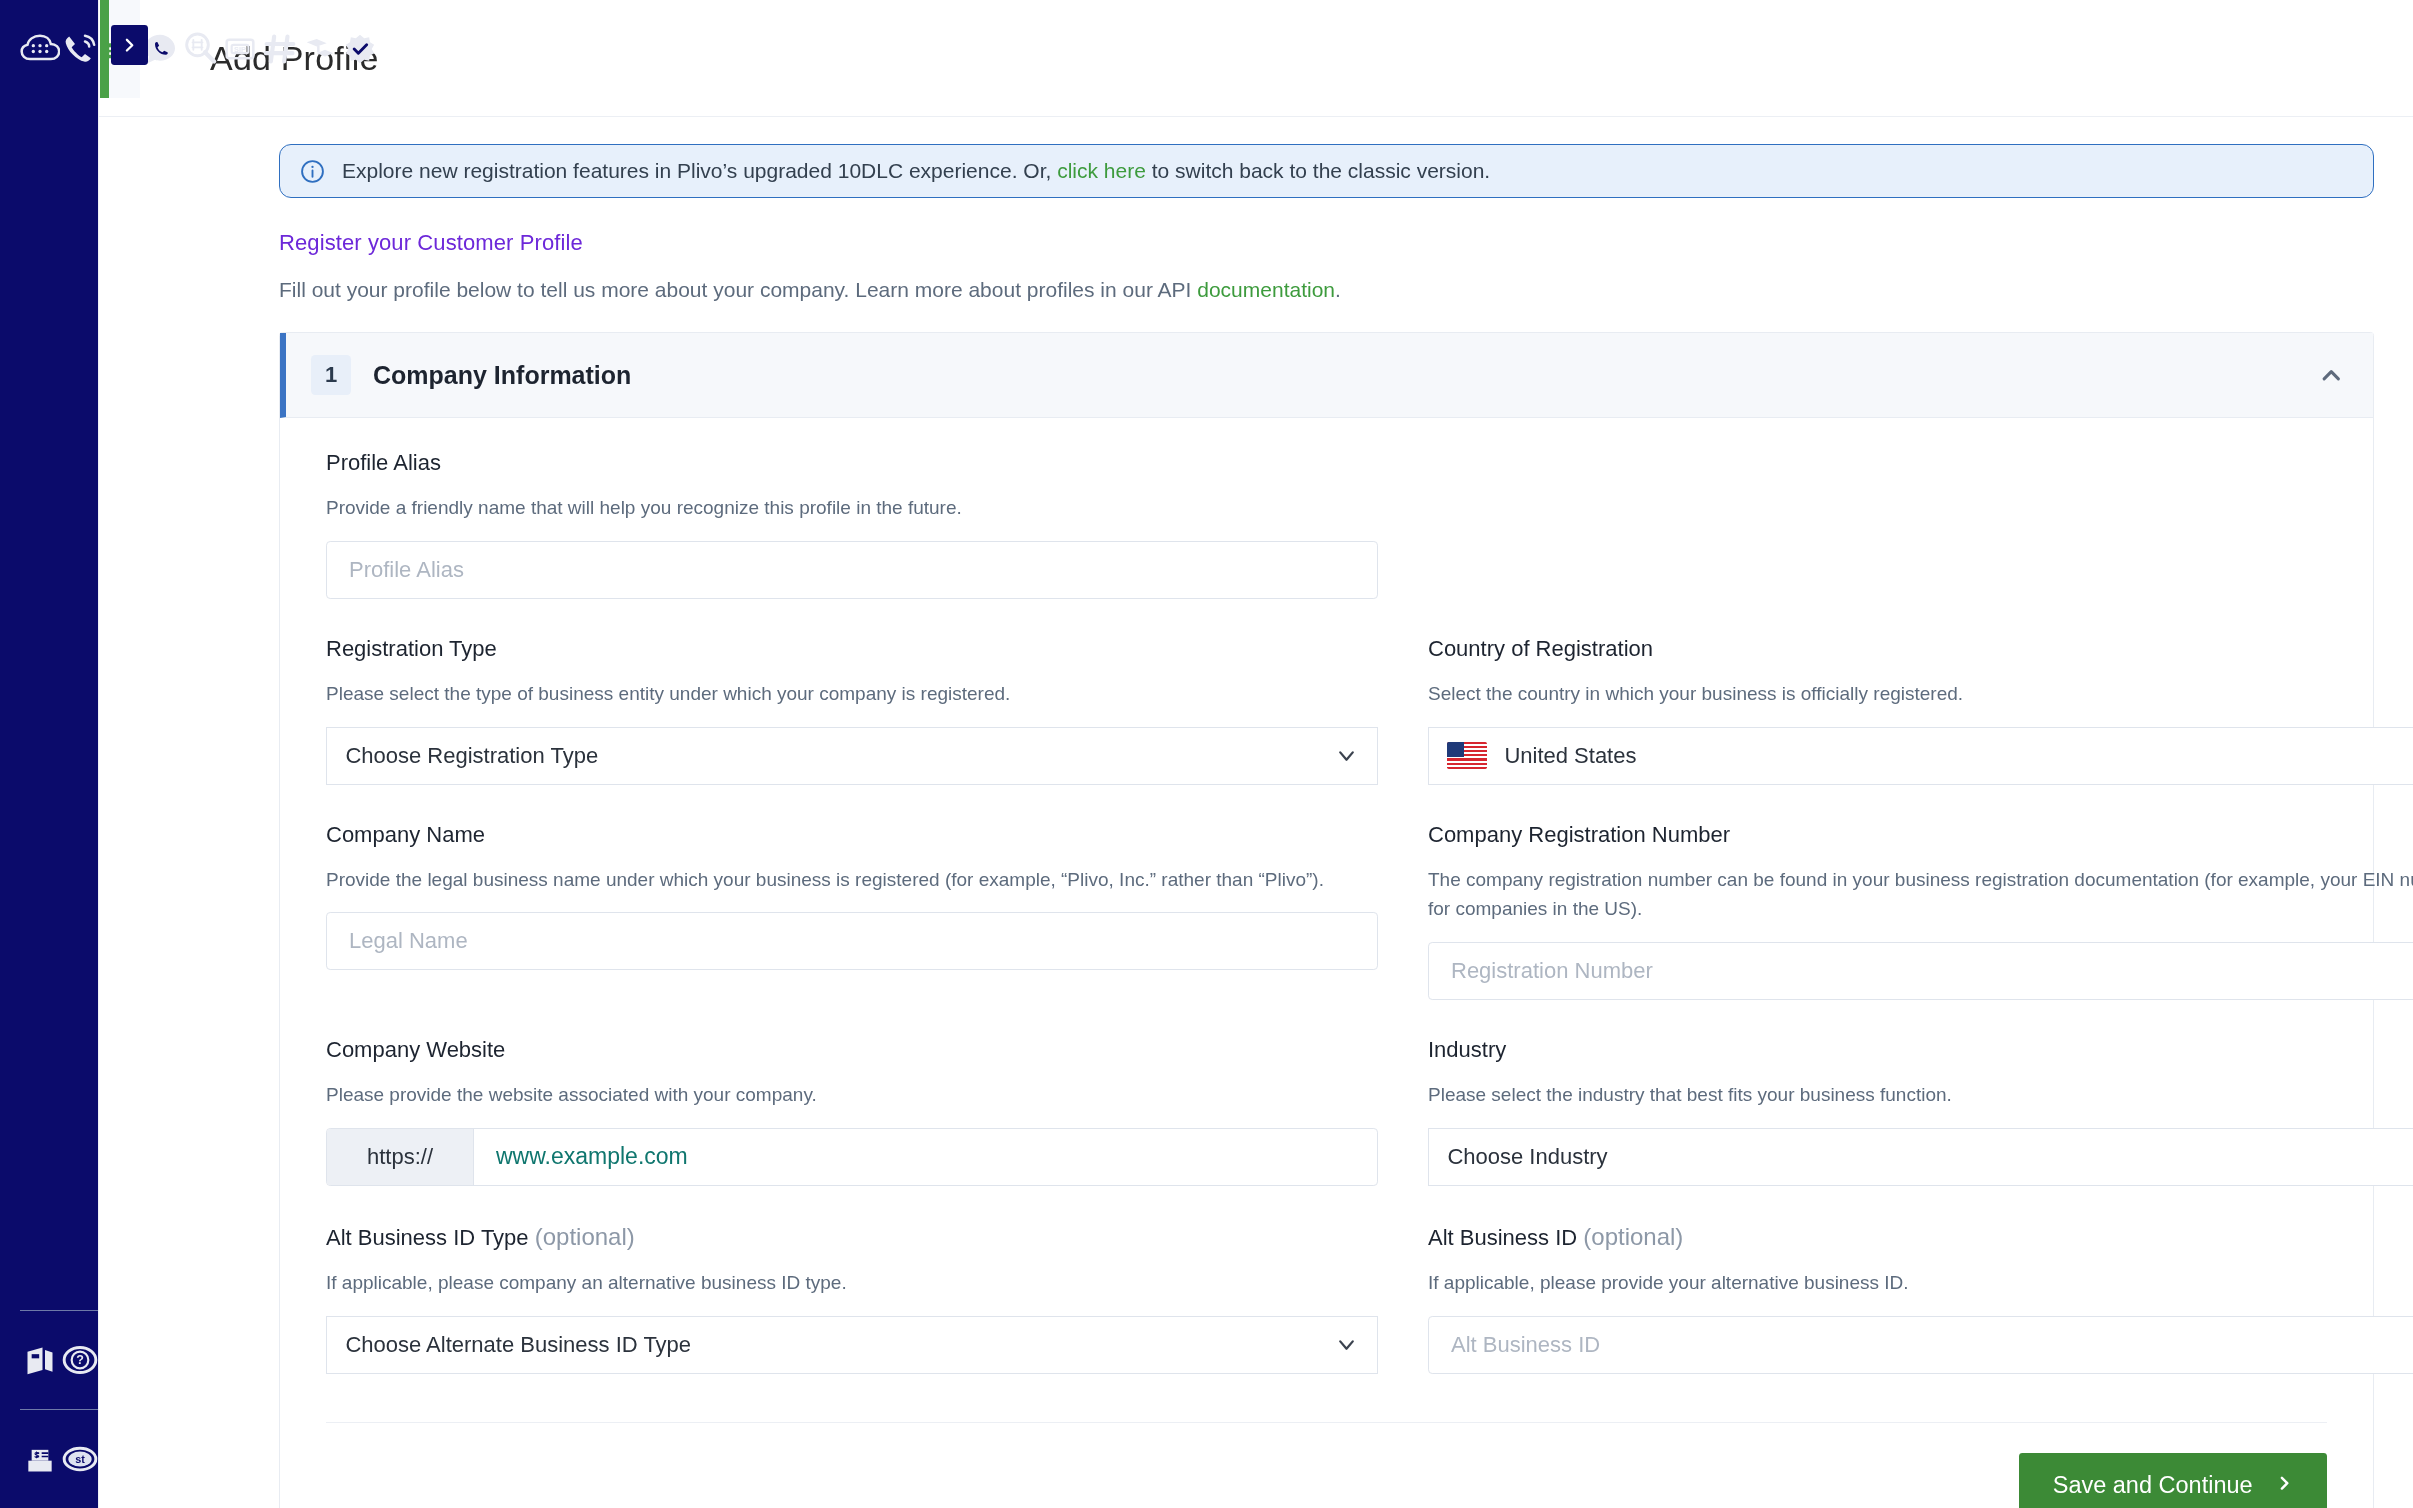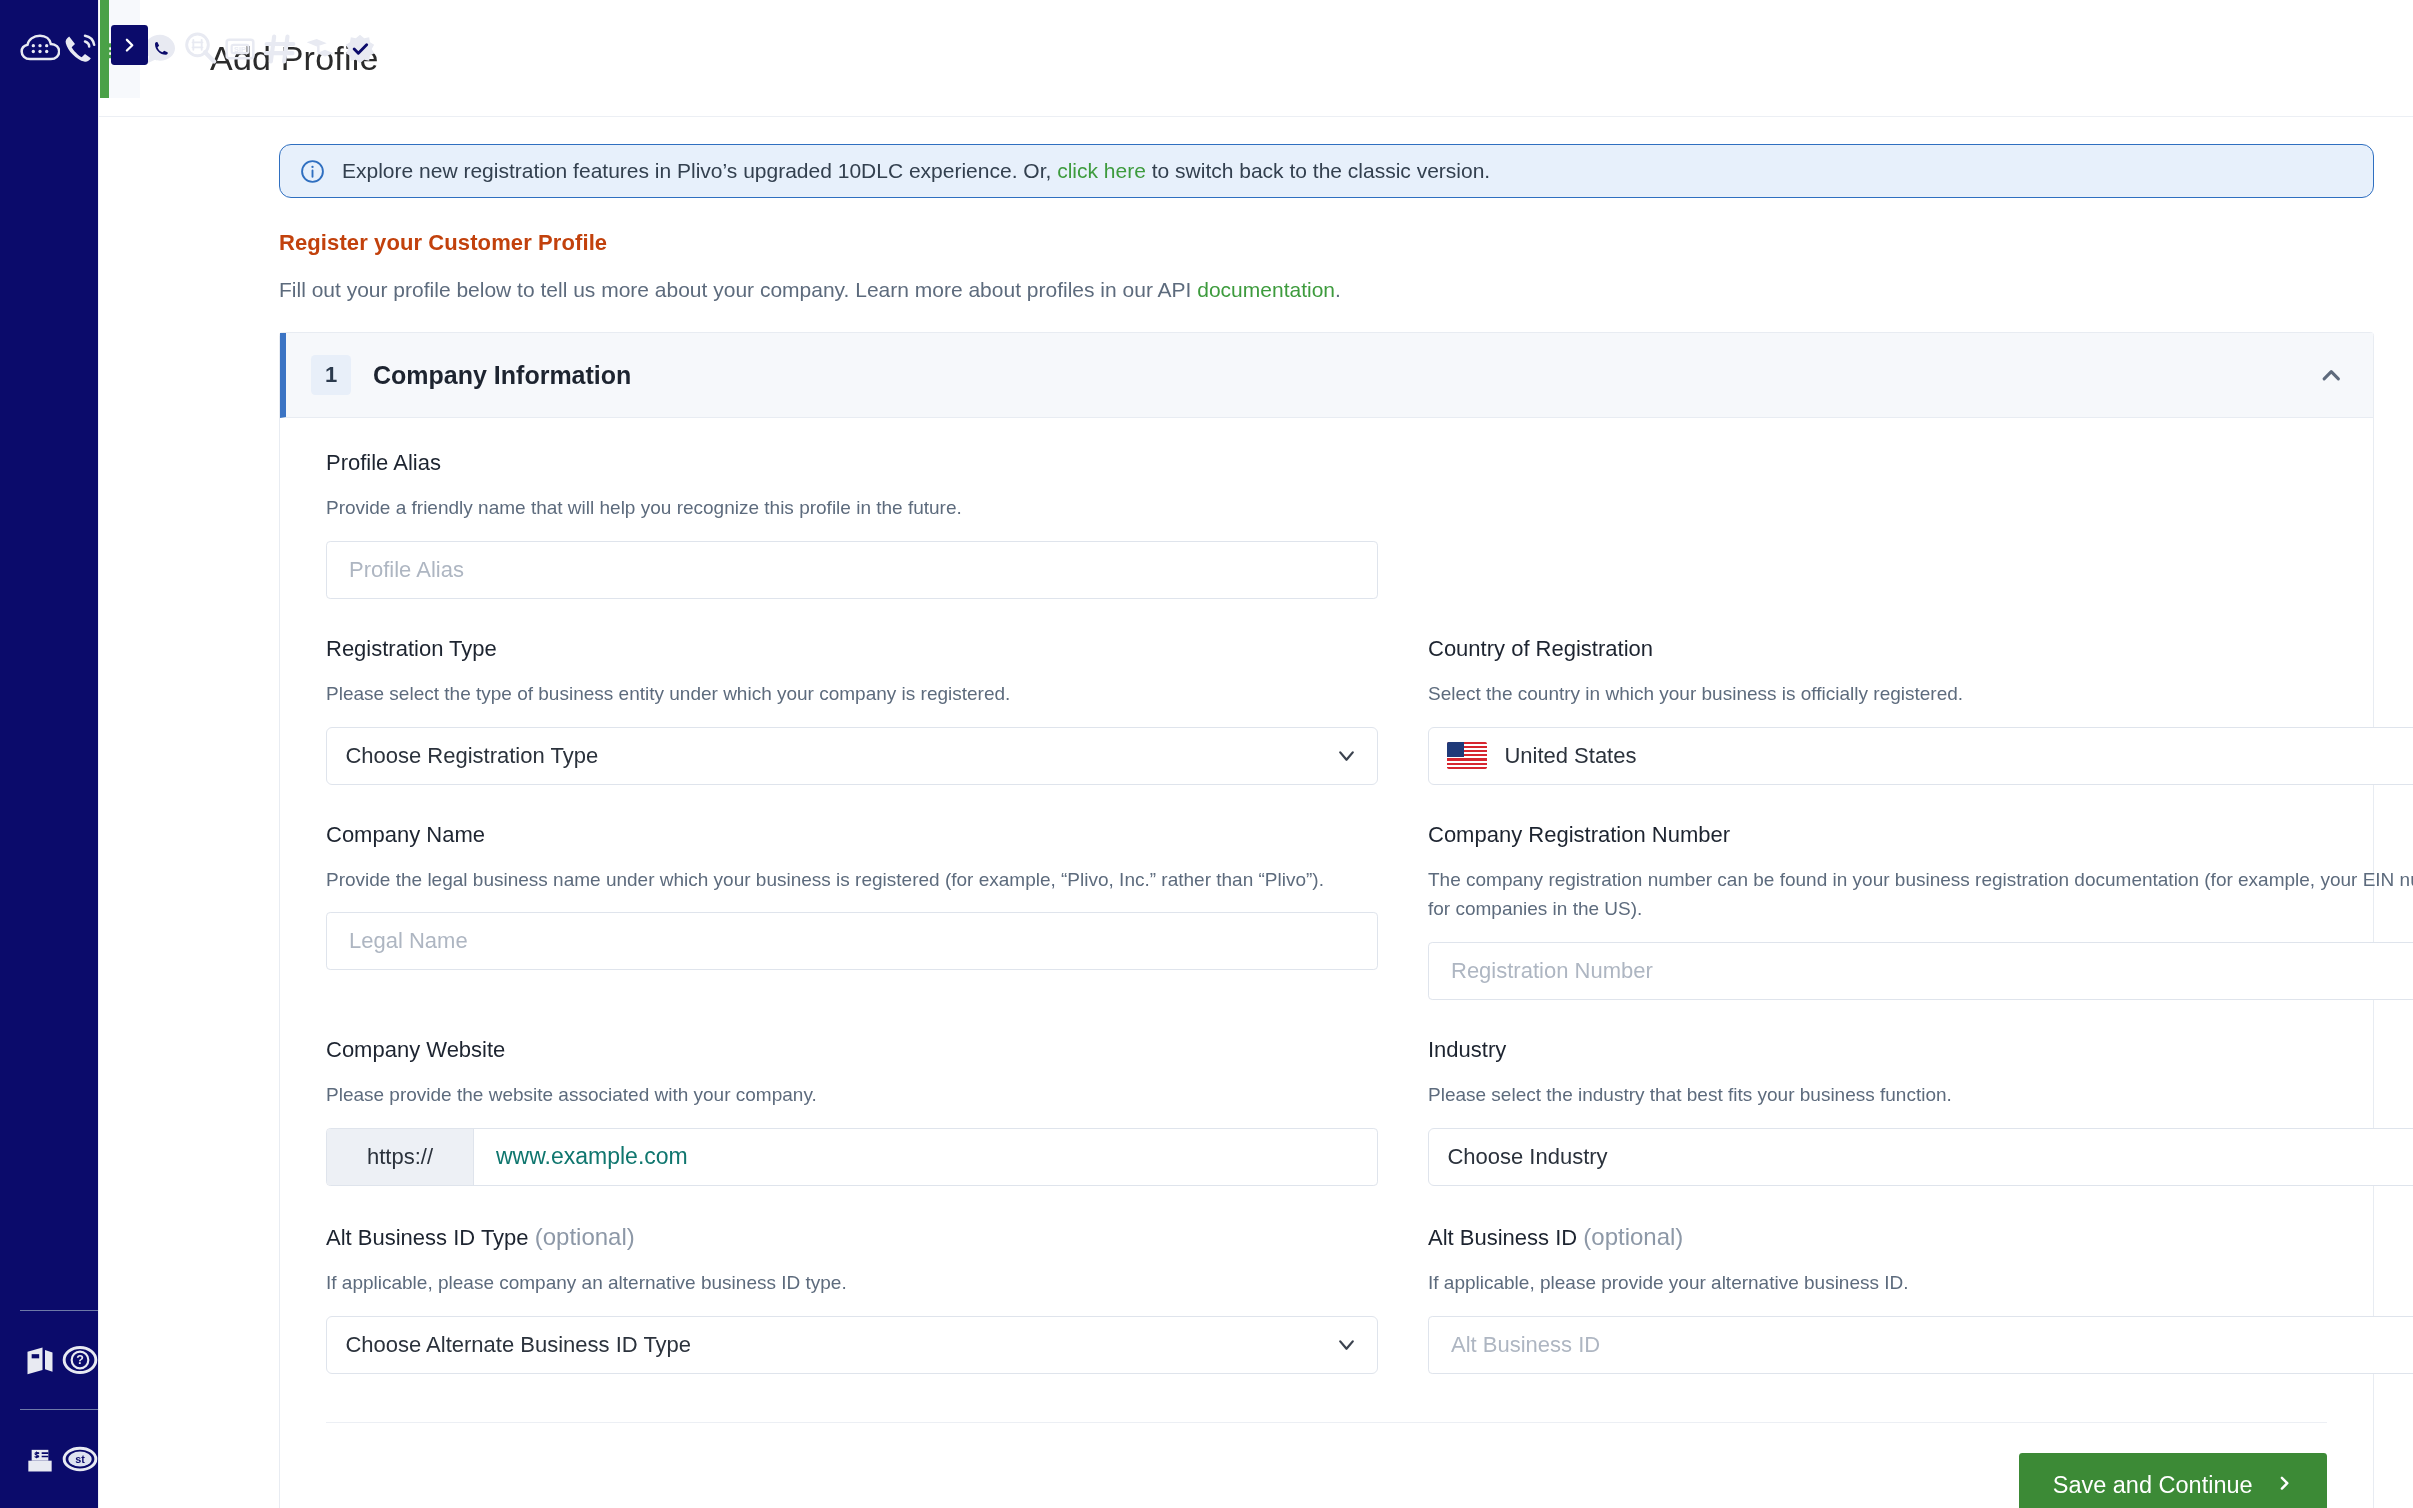--- a/index.html
+++ b/index.html
@@ -90,21 +90,21 @@
   }
   .banner-icon { width: 25px; height: 25px; flex: 0 0 25px; }
   .banner-text {
     font-size: 21px; color: #33404f;
   }
   .banner-text a { color: #3d9b3d; text-decoration: none; }
 
   
   .intro { margin: 32px 39px 0 180px; }
   .intro-title {
-    font-size: 22px; font-weight: bold; color: #c2410c;
+    font-size: 22px; font-weight: normal; color: #6d28d9;
     letter-spacing: 0.1px;
   }
   .intro-sub {
     margin-top: 22px;
     font-size: 21px; color: #5d6b7d;
   }
   .intro-sub a { color: #3d9b3d; text-decoration: none; }
 
   
   .card {
@@ -165,21 +165,21 @@
     padding: 0 22px;
     font-size: 22px;
     color: #aeb6c2;
     width: 100%;
     cursor: text;
   }
   .select {
     margin-top: 18.4px;
     height: 58px;
     border: 1.7px solid #dfe4ec;
-    border-radius: 6px;
+    border-radius: 0;
     background: #fff;
     display: flex; align-items: center;
     padding: 0 18.4px 0 18.4px;
     font-size: 22px;
     color: #2b323c;
     width: 100%;
     cursor: pointer;
   }
   .select .val { flex: 1 1 auto; }
   .select .caret { width: 25px; height: 25px; flex: 0 0 25px; }

